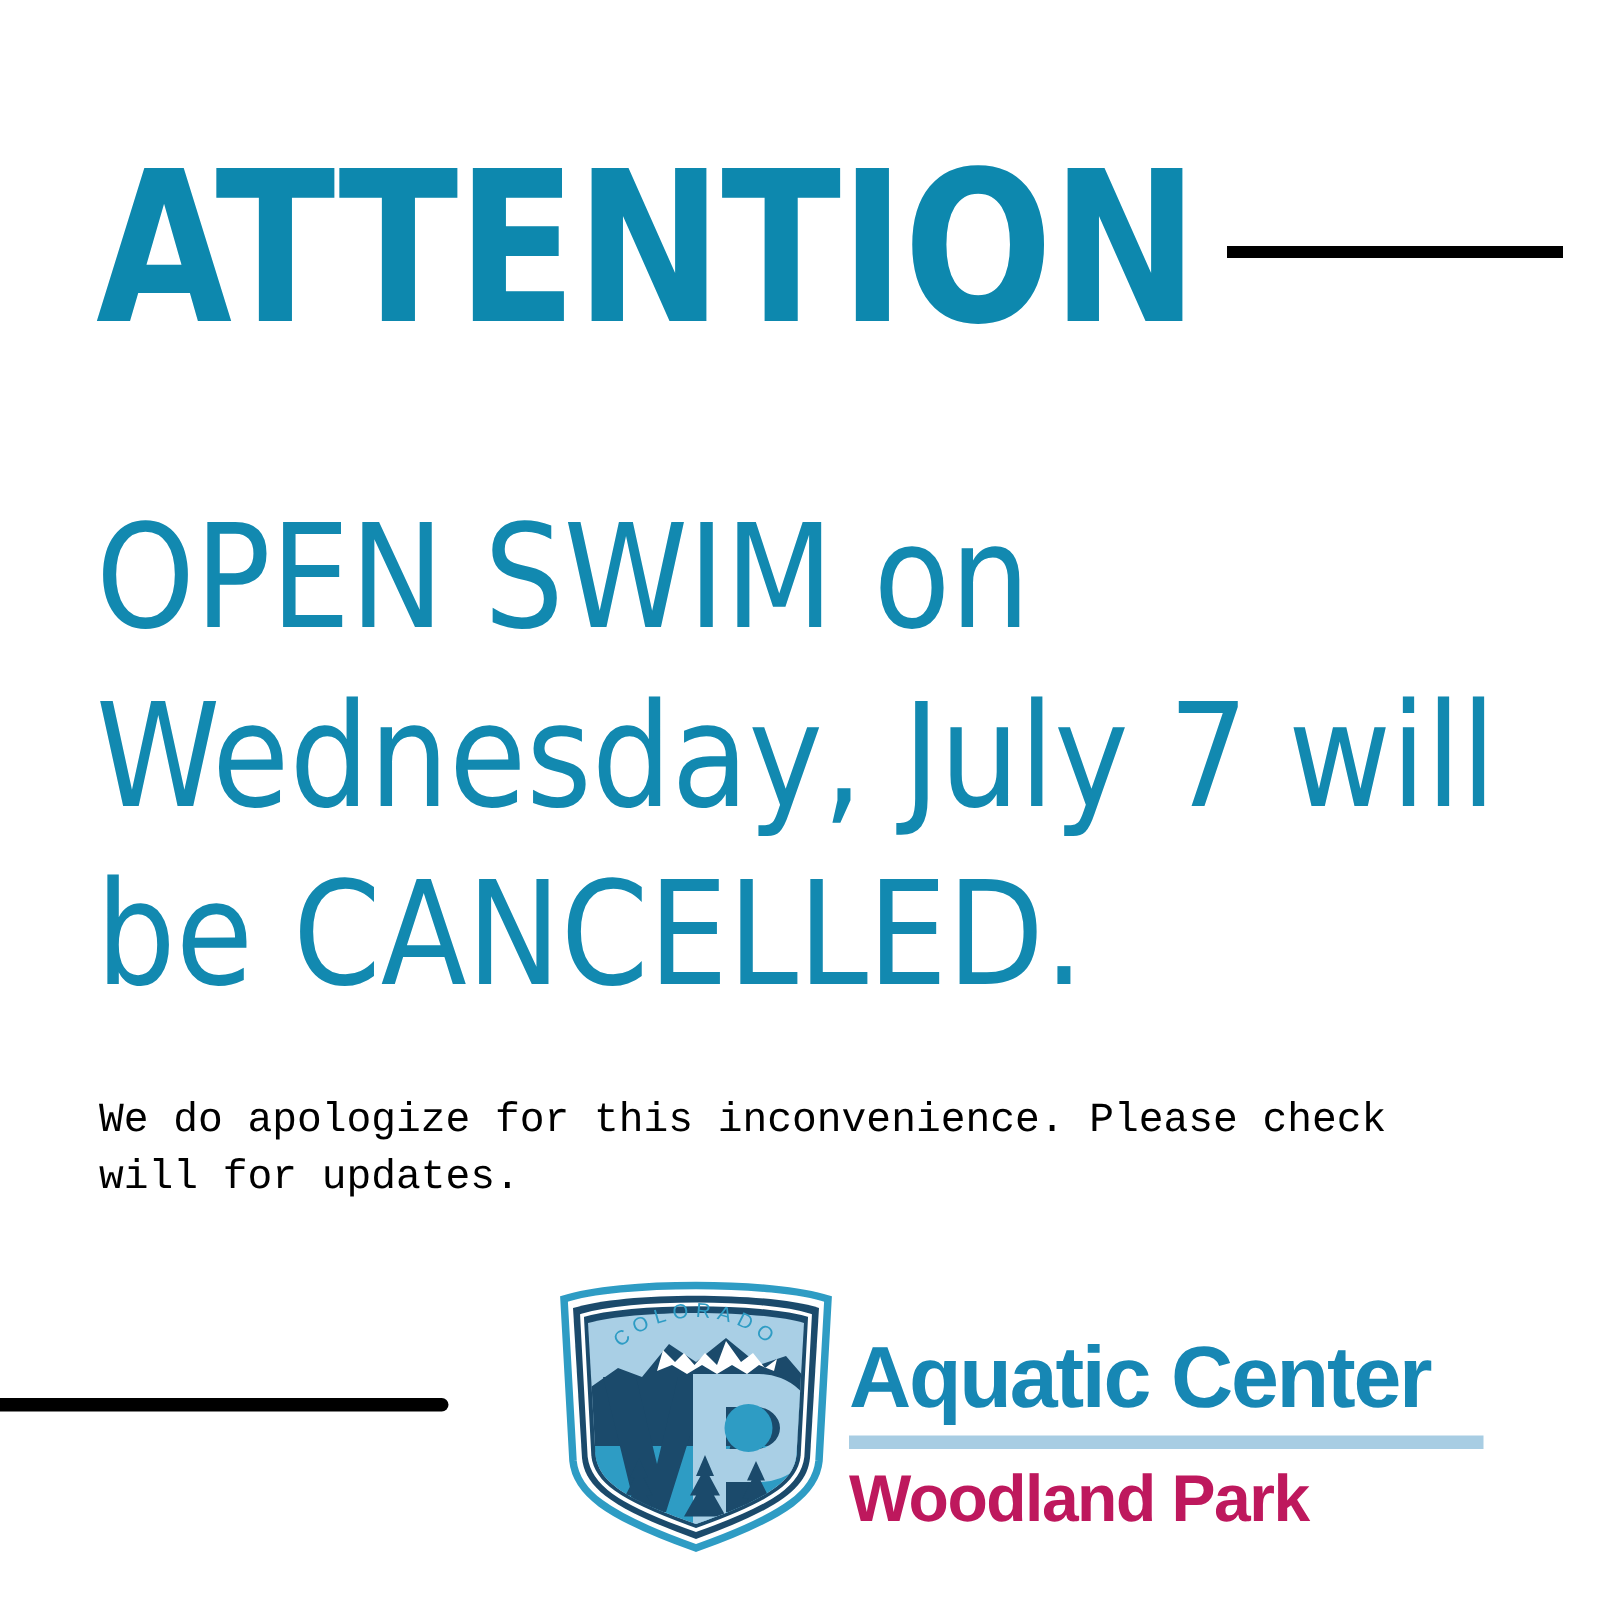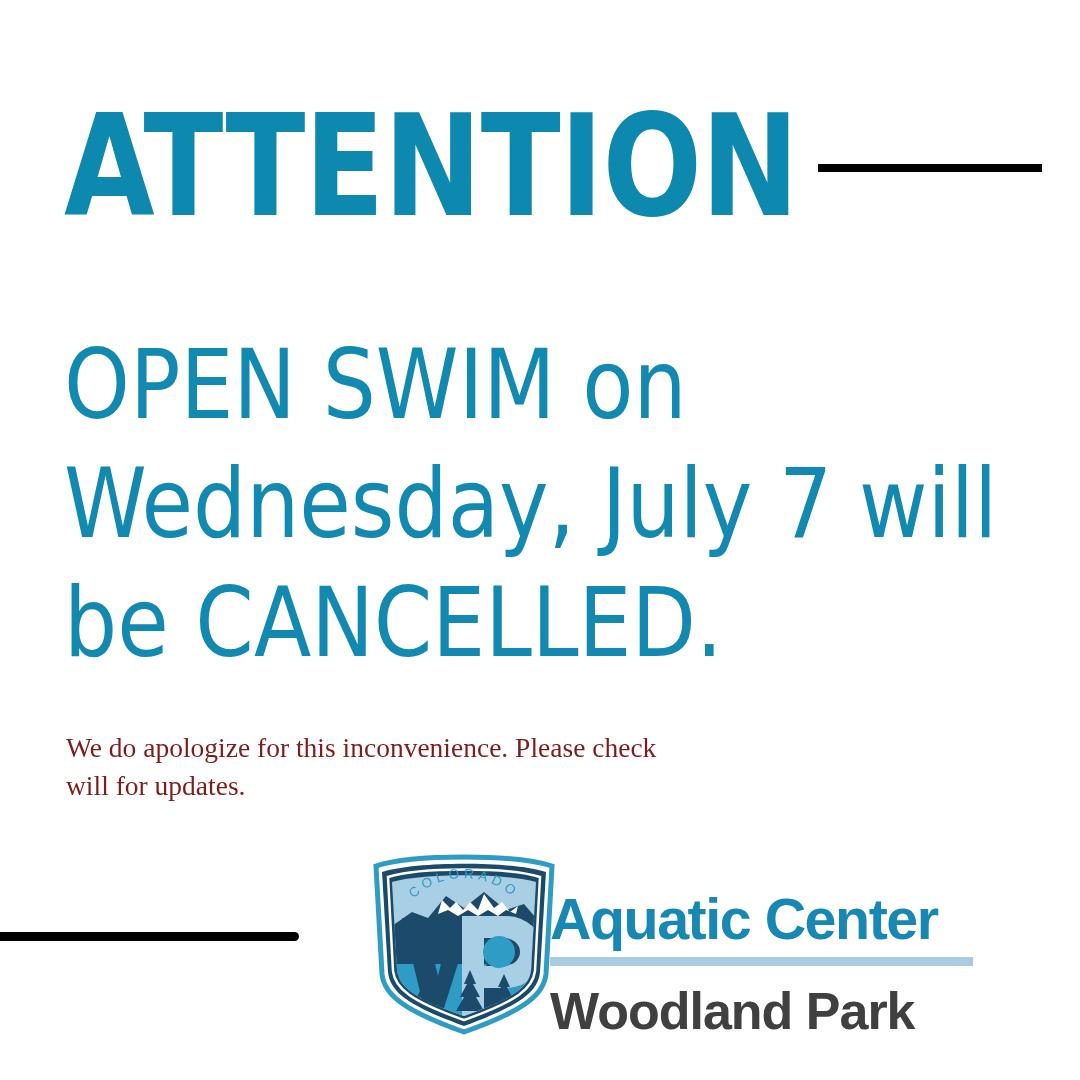--- a/index.html
+++ b/index.html
@@ -68,25 +68,25 @@
     display: block;
     white-space: nowrap;
   }
 
   
   #apology {
     position: absolute;
     left: 66px;
     top: 729px;
     width: 820px;
-    font-family: Liberation Serif, serif;
+    font-family: Liberation Mono, monospace;
     font-weight: 400;
     font-size: 27.5px;
     line-height: 38px;
-    color: #7f1d1d;
+    color: #000000;
   }
   #apology .body-line {
     display: block;
     white-space: nowrap;
   }
 
   
   #bottom-rule {
     position: absolute;
     left: 0;
@@ -107,21 +107,21 @@
   }
   #logo-badge {
     position: absolute;
     left: 0;
     top: 0;
     width: 196px;
     height: 186px;
   }
   #logo-wordmark {
     position: absolute;
-    left: 184px;
+    left: 200px;
     top: 38px;
     width: 430px;
     height: 120px;
   }
   #wordmark-primary {
     font-family: "Liberation Sans", sans-serif;
     font-weight: 700;
     font-size: 58px;
     line-height: 58px;
     letter-spacing: -1.5px;
@@ -130,27 +130,27 @@
     transform: scaleX(0.99);
     transform-origin: left top;
   }
   #wordmark-divider {
     margin-top: 9px;
     width: 423px;
     height: 9px;
     background: #a8cde3;
   }
   #wordmark-secondary {
-    margin-top: 24px;
+    margin-top: 13px;
     font-family: "Liberation Sans", sans-serif;
     font-weight: 700;
-    font-size: 52px;
+    font-size: 44px;
     line-height: 42px;
     letter-spacing: -1px;
-    color: #404040;
+    color: #be185d;
     white-space: nowrap;
   }
 </style>
 </head>
 <body>
 
 <div id="canvas">
 
   <div id="attention-row">
     <div id="attention-title">ATTENTION</div>

